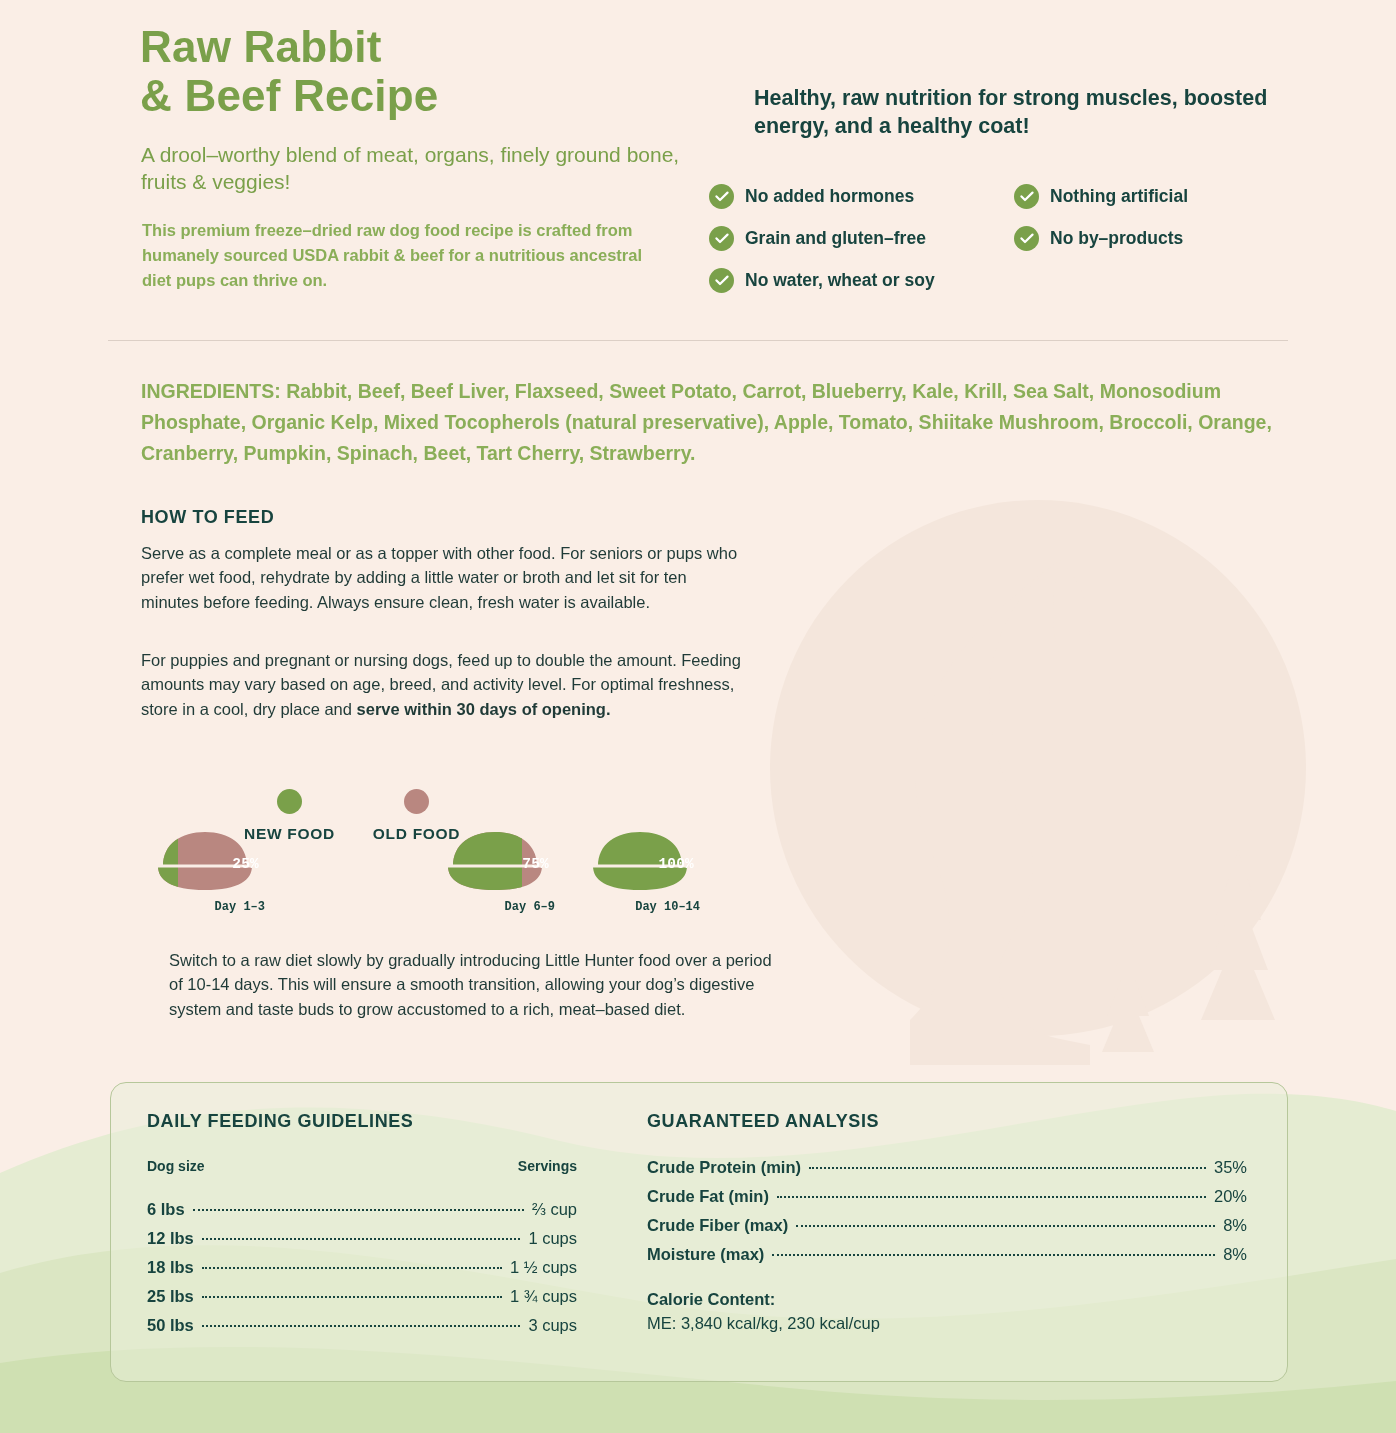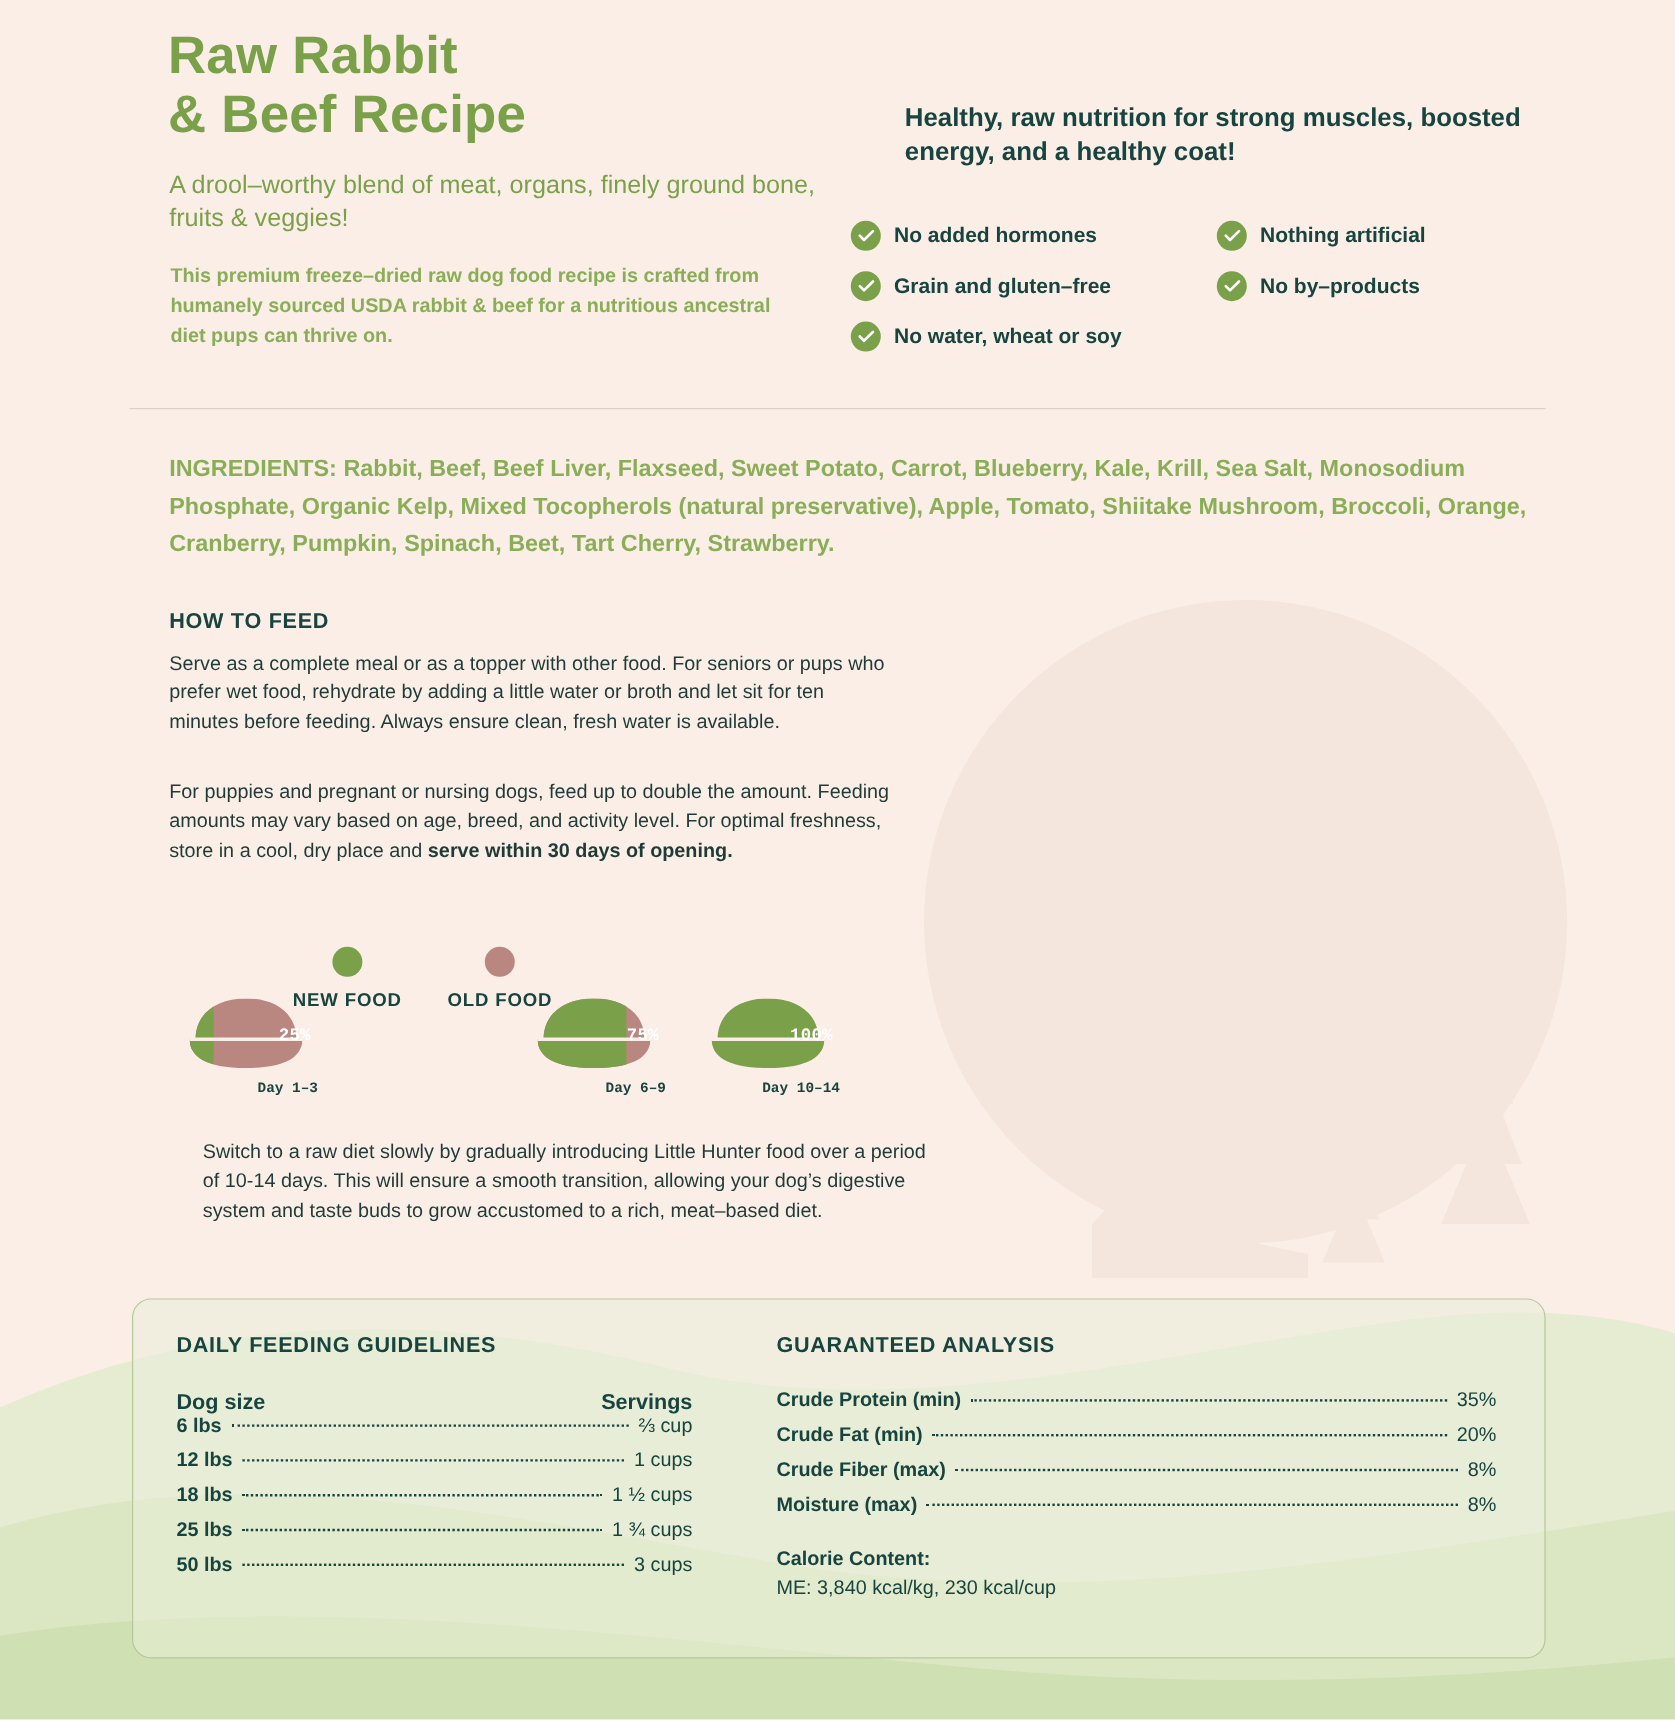--- a/index.html
+++ b/index.html
@@ -225,23 +225,24 @@
   .card-h {
     font-size: 18px;
     font-weight: bold;
     letter-spacing: 0.6px;
     color: #17443f;
     margin-bottom: 26px;
   }
   .feed-head {
     display: flex;
     justify-content: space-between;
-    font-size: 18px;
-    font-weight: bold;
-    color: #17443f;
+    font-size: 14px;
+    font-weight: bold;
+    color: #17443f;
+    margin-bottom: 26px;
   }
   .dot-row {
     display: flex;
     align-items: baseline;
     font-size: 16.5px;
     color: #17443f;
     margin-bottom: 10px;
   }
   .dot-row .lbl { font-weight: bold; white-space: nowrap; }
   .dot-row .leader {

